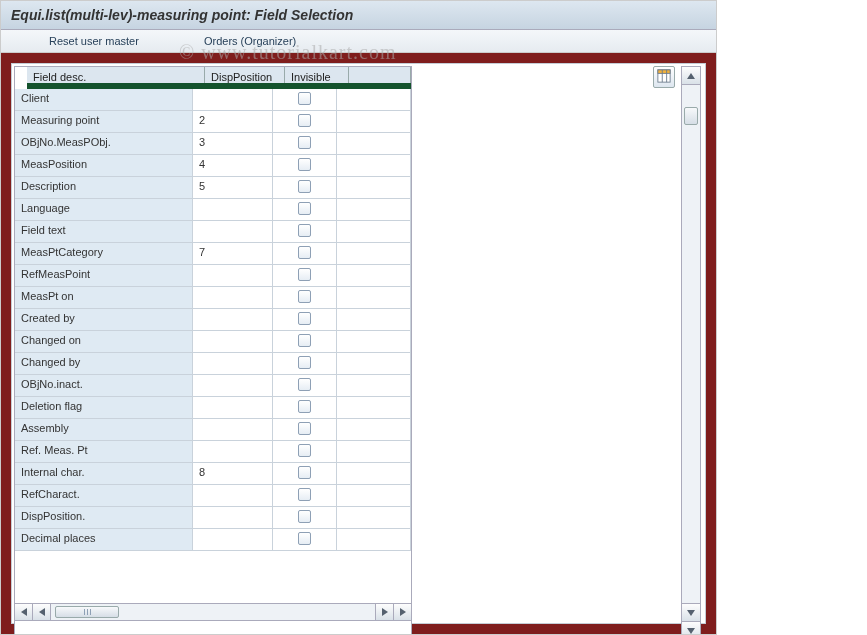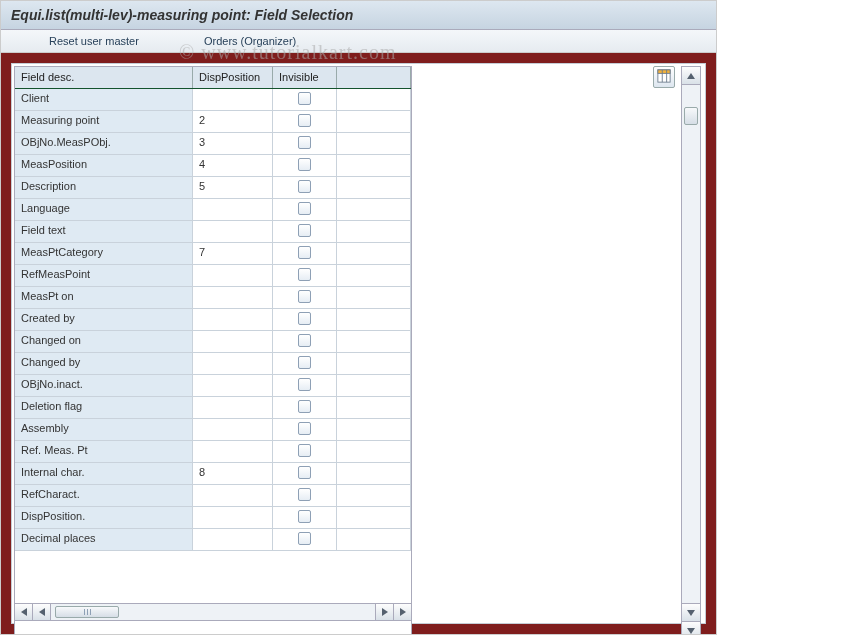--- a/index.html
+++ b/index.html
@@ -11,21 +11,21 @@
       color:#333; padding:6px 10px; border-bottom:1px solid #aab;
     }
     .menubar {
       background: linear-gradient(180deg,#f4f7fa 0%,#e6ebf0 100%);
       padding:5px 14px; font-size:11px; color:#333;
       border-bottom:1px solid #ccc;
     }
     .menu-item { display:inline-block; margin-right:28px; cursor:default; color:#28415a;margin-left:34px; }
     .work-area { position:absolute; top:62px; left:10px; right:10px; bottom:10px; background:#fff; border:1px solid #c5cdd6; }
     .grid-wrap { position:absolute; top:2px; left:2px; width:398px; height:574px; border:1px solid #aab; background:#fff; overflow:hidden; }
-    .grid-head { display:flex; background:#dce6ef; border-bottom:1px solid #14532d; height:22px; }
+    .grid-head { display:flex; background:#dce6ef; border-bottom:6px solid #14532d; height:22px;margin-left:12px; }
     .gh { border-right:1px solid #9aa; padding:4px 6px; font-size:11px; color:#222; background:#dce6ef; }
     .c1 { width:178px; }
     .c2 { width:80px; }
     .c3 { width:64px; text-align:left; }
     .c4 { flex:1; }
     .grid-body { height:530px; overflow:hidden; }
     .row { display:flex; height:22px; border-bottom:1px solid #c9d2db; }
     .row:nth-child(odd) { background:#f4f8fc; }
     .row:nth-child(even) { background:#f4f8fc; }
     .cell { border-right:1px solid #c9d2db; padding:3px 6px; font-size:11px; overflow:hidden; white-space:nowrap; }

